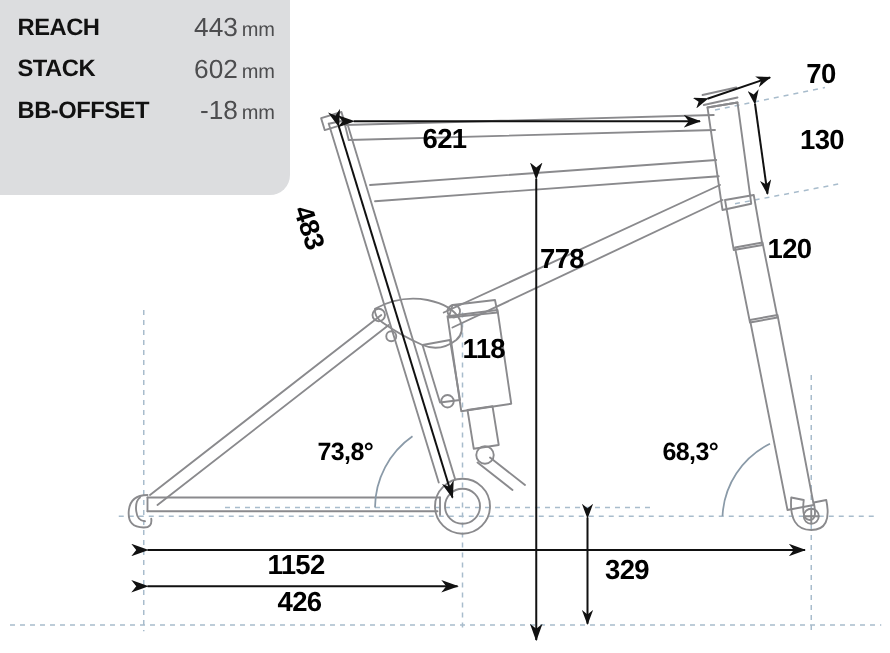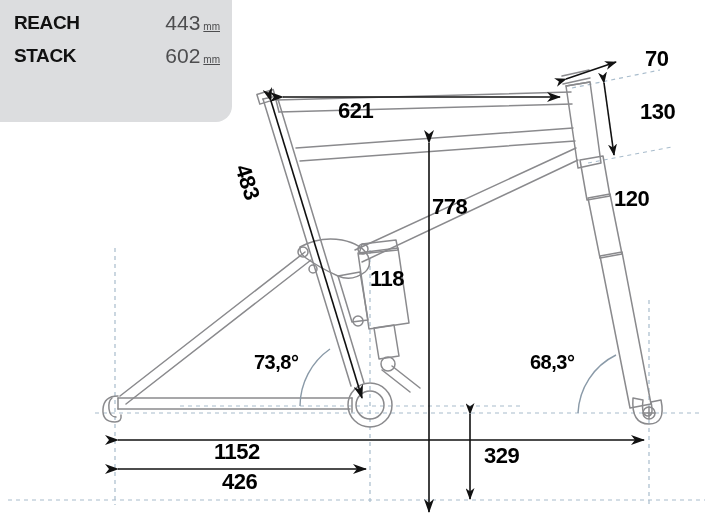--- a/index.html
+++ b/index.html
@@ -5,35 +5,35 @@
   html,body{margin:0;padding:0;background:#ffffff;}
   body{
     width:712px;height:522px;position:relative;overflow:hidden;
     font-family:"Liberation Sans", sans-serif;
   }
   #stage{position:absolute;left:0;top:0;width:712px;height:522px;}
   svg.layer{position:absolute;left:0;top:0;width:712px;height:522px;}
 
   
   #info-box{
-    position:absolute;left:0;top:0;width:232px;height:122px;
+    position:absolute;left:0;top:0;width:232px;height:156px;
     background:#dcdddf;border-bottom-right-radius:16px;
     z-index:20;
   }
   #info-box table{border-collapse:collapse;width:100%;margin-top:6px;}
   #info-box td{padding:0 0 0 14px;vertical-align:middle;height:33px;}
   #info-box td.k{
     font-weight:bold;font-size:19px;letter-spacing:-0.4px;color:#111111;
     font-family:"Liberation Sans", sans-serif;white-space:nowrap;
   }
   #info-box td.v{
     text-align:right;padding-right:12px;font-size:21px;color:#4d4d4f;
     white-space:nowrap;font-family:"Liberation Sans", sans-serif;
   }
-  #info-box .unit{font-size:10px;margin-left:3px;color:#4d4d4f;text-decoration:underline;}
+  #info-box .unit{font-size:16px;margin-left:3px;color:#4d4d4f;}
 
   
   .dim{
     position:absolute;z-index:15;color:#000000;font-weight:bold;
     font-size:22px;letter-spacing:-0.5px;line-height:1;
     font-family:"Liberation Sans", sans-serif;white-space:nowrap;
   }
   .ang{font-size:20px;}
 </style>
 </head>
@@ -214,20 +214,24 @@
     <table>
       <tbody>
           <tr>
         <td class="k">REACH</td>
         <td class="v"><span>443</span><span class="unit">mm</span></td>
       </tr>
       <tr>
         <td class="k">STACK</td>
         <td class="v"><span>602</span><span class="unit">mm</span></td>
       </tr>
+      <tr>
+        <td class="k">BB-OFFSET</td>
+        <td class="v"><span>-18</span><span class="unit">mm</span></td>
+      </tr>
     </tbody>
       </table>
   </div>
 
   <div class="dim" style="left:338px;top:100px;">621</div>
 
   <div class="dim" style="left:252px;top:162px;transform:rotate(72deg);transform-origin:left top;">483</div>
 
   <div class="dim" style="left:432px;top:196px;">778</div>
 

